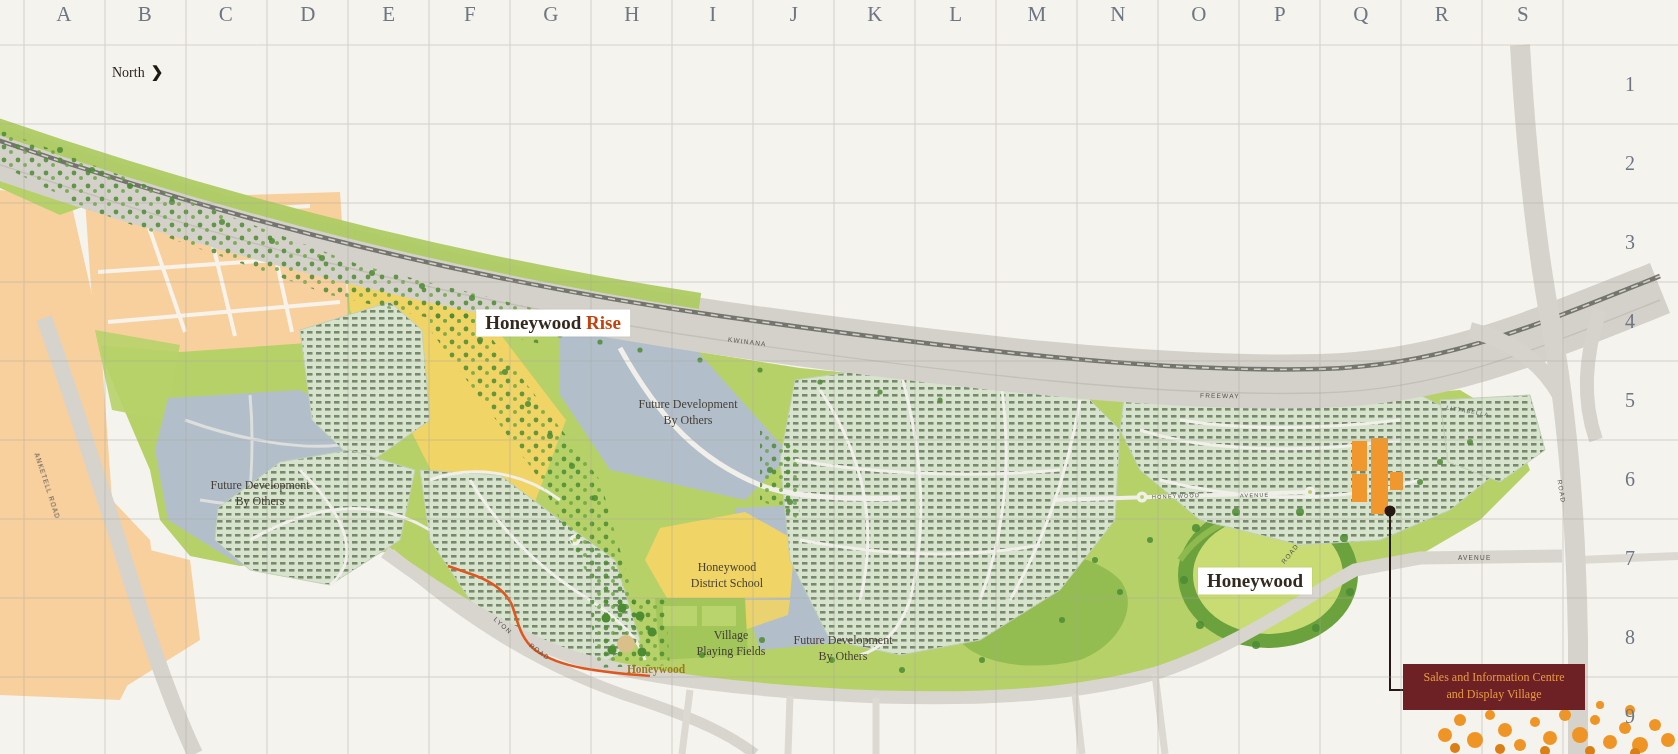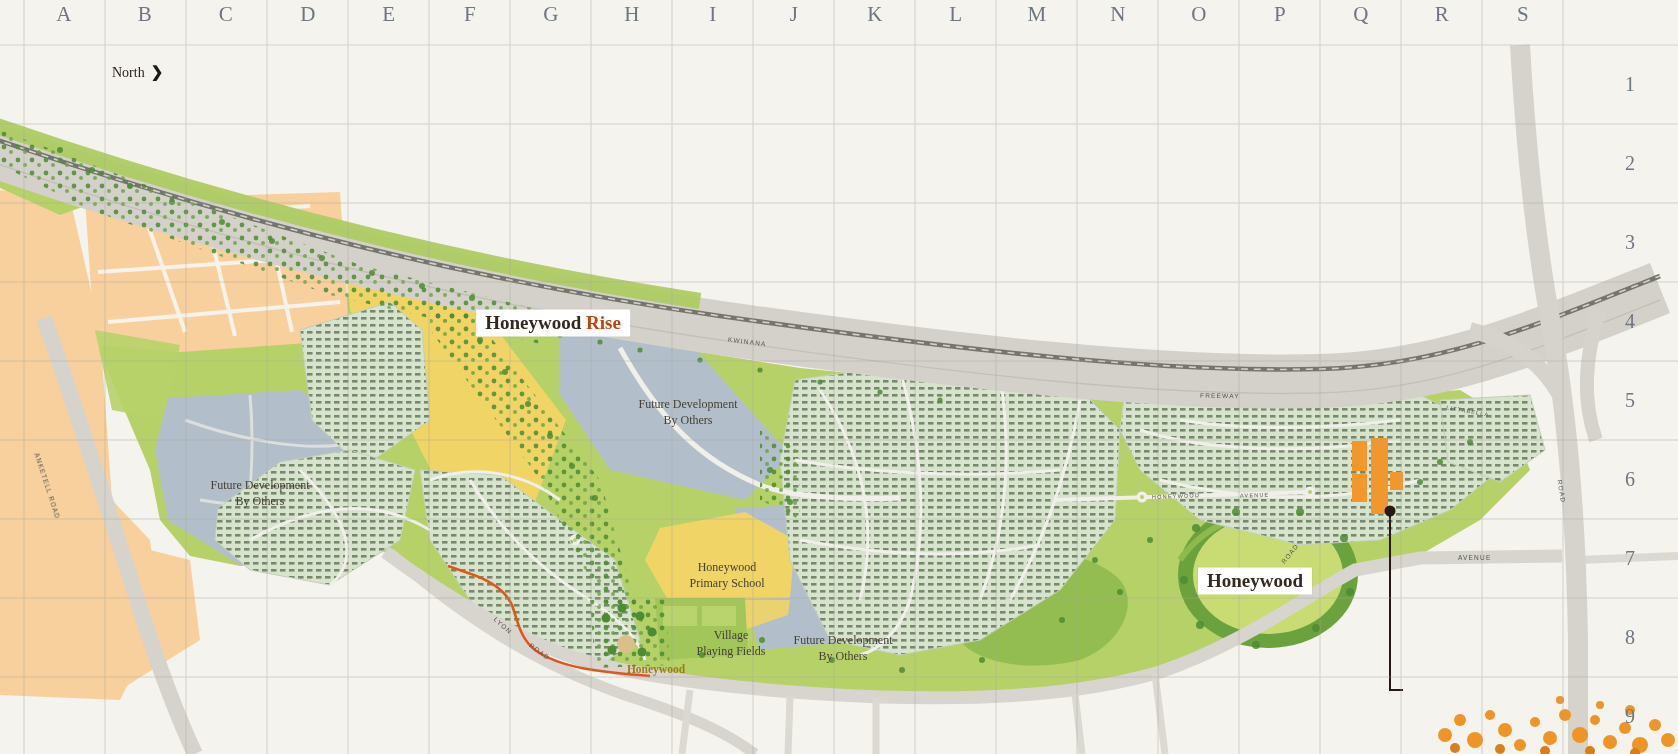--- a/index.html
+++ b/index.html
@@ -346,21 +346,21 @@
     <div>Future Development</div>
     <div>By Others</div>
   </div>
   <div class="lbl" style="left:843px;top:649px">
     <div>Future Development</div>
     <div>By Others</div>
   </div>
 
   <div class="lbl" style="left:727px;top:576px">
     <div>Honeywood</div>
-    <div>Primary School</div>
+    <div>District School</div>
   </div>
 
   <div class="lbl" style="left:731px;top:644px">
     <div>Village</div>
     <div>Playing Fields</div>
   </div>
 
   <div id="playground-lbl" style="left:656px;top:669px">Honeywood</div>
 
   <div class="road-lbl" style="left:728px;top:338px;transform:rotate(7deg)">KWINANA</div>
@@ -368,14 +368,18 @@
   <div class="road-lbl" style="left:40px;top:452px;transform:rotate(72deg);transform-origin:left top">ANKETELL ROAD</div>
   <div class="road-lbl" style="left:492px;top:622px;transform:rotate(42deg)">LYON</div>
   <div class="road-lbl" style="left:528px;top:648px;transform:rotate(36deg)">ROAD</div>
   <div class="road-lbl" style="left:1278px;top:550px;transform:rotate(-52deg)">ROAD</div>
   <div class="road-lbl" style="left:1550px;top:488px;transform:rotate(80deg)">ROAD</div>
   <div class="road-lbl" style="left:1152px;top:493px;transform:rotate(-2deg);font-size:5.5px">HONEYWOOD</div>
   <div class="road-lbl" style="left:1240px;top:492px;transform:rotate(-2deg);font-size:5.5px">AVENUE</div>
   <div class="road-lbl" style="left:1446px;top:408px;transform:rotate(10deg);font-size:5.5px">LITTABELLA</div>
   <div class="road-lbl" style="left:1458px;top:554px">AVENUE</div>
 
+  <div id="callout">
+    <div>Sales and Information Centre</div>
+    <div>and Display Village</div>
+  </div>
 
 </div>
 
 </body></html>

